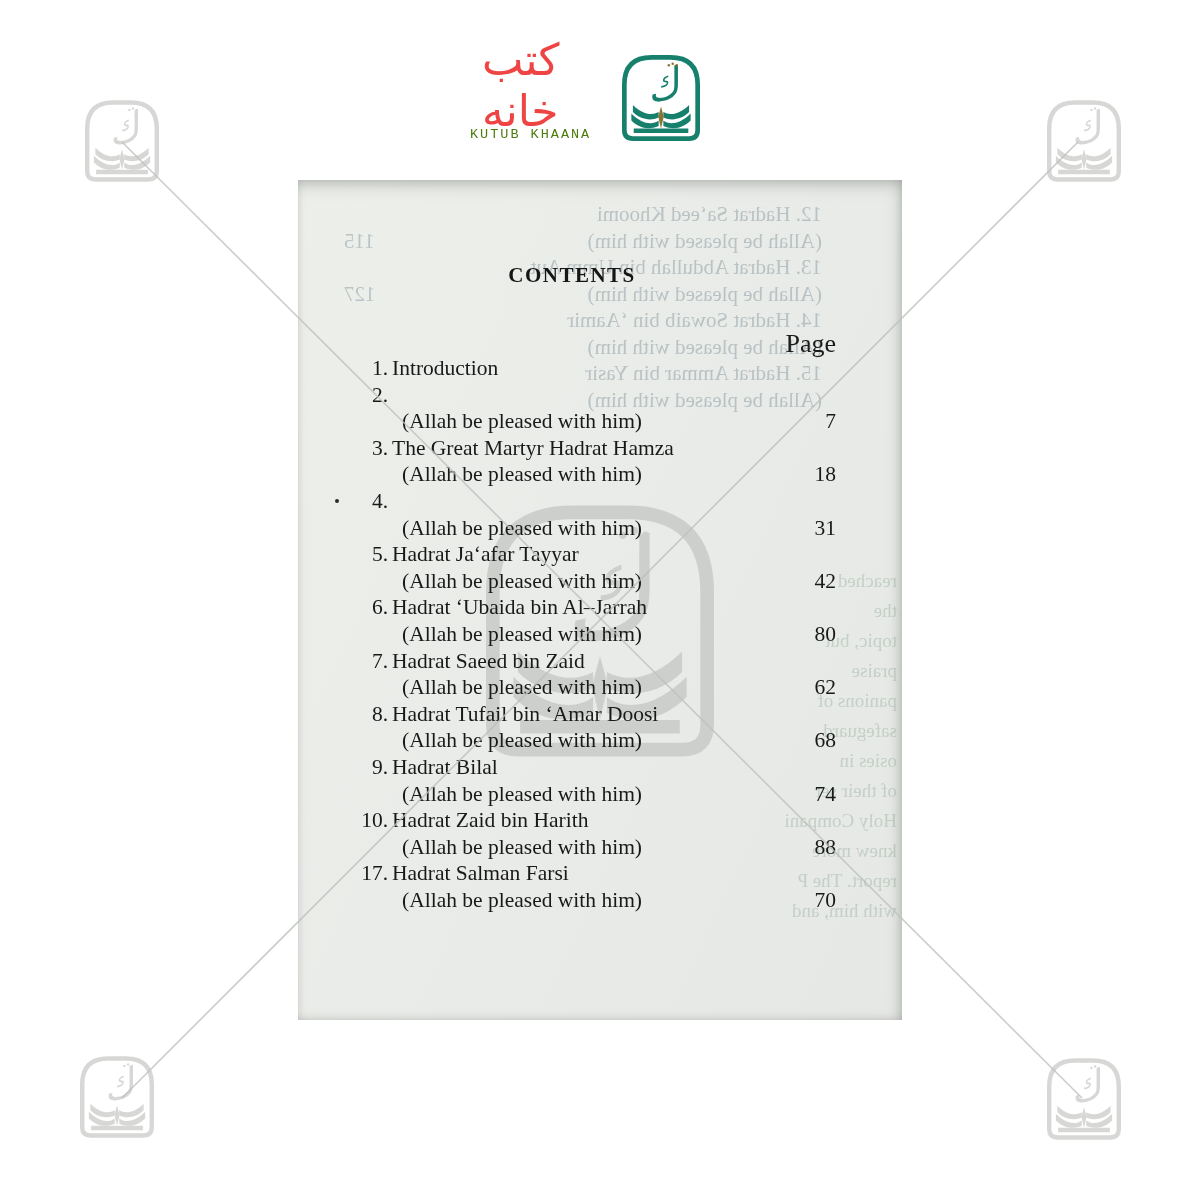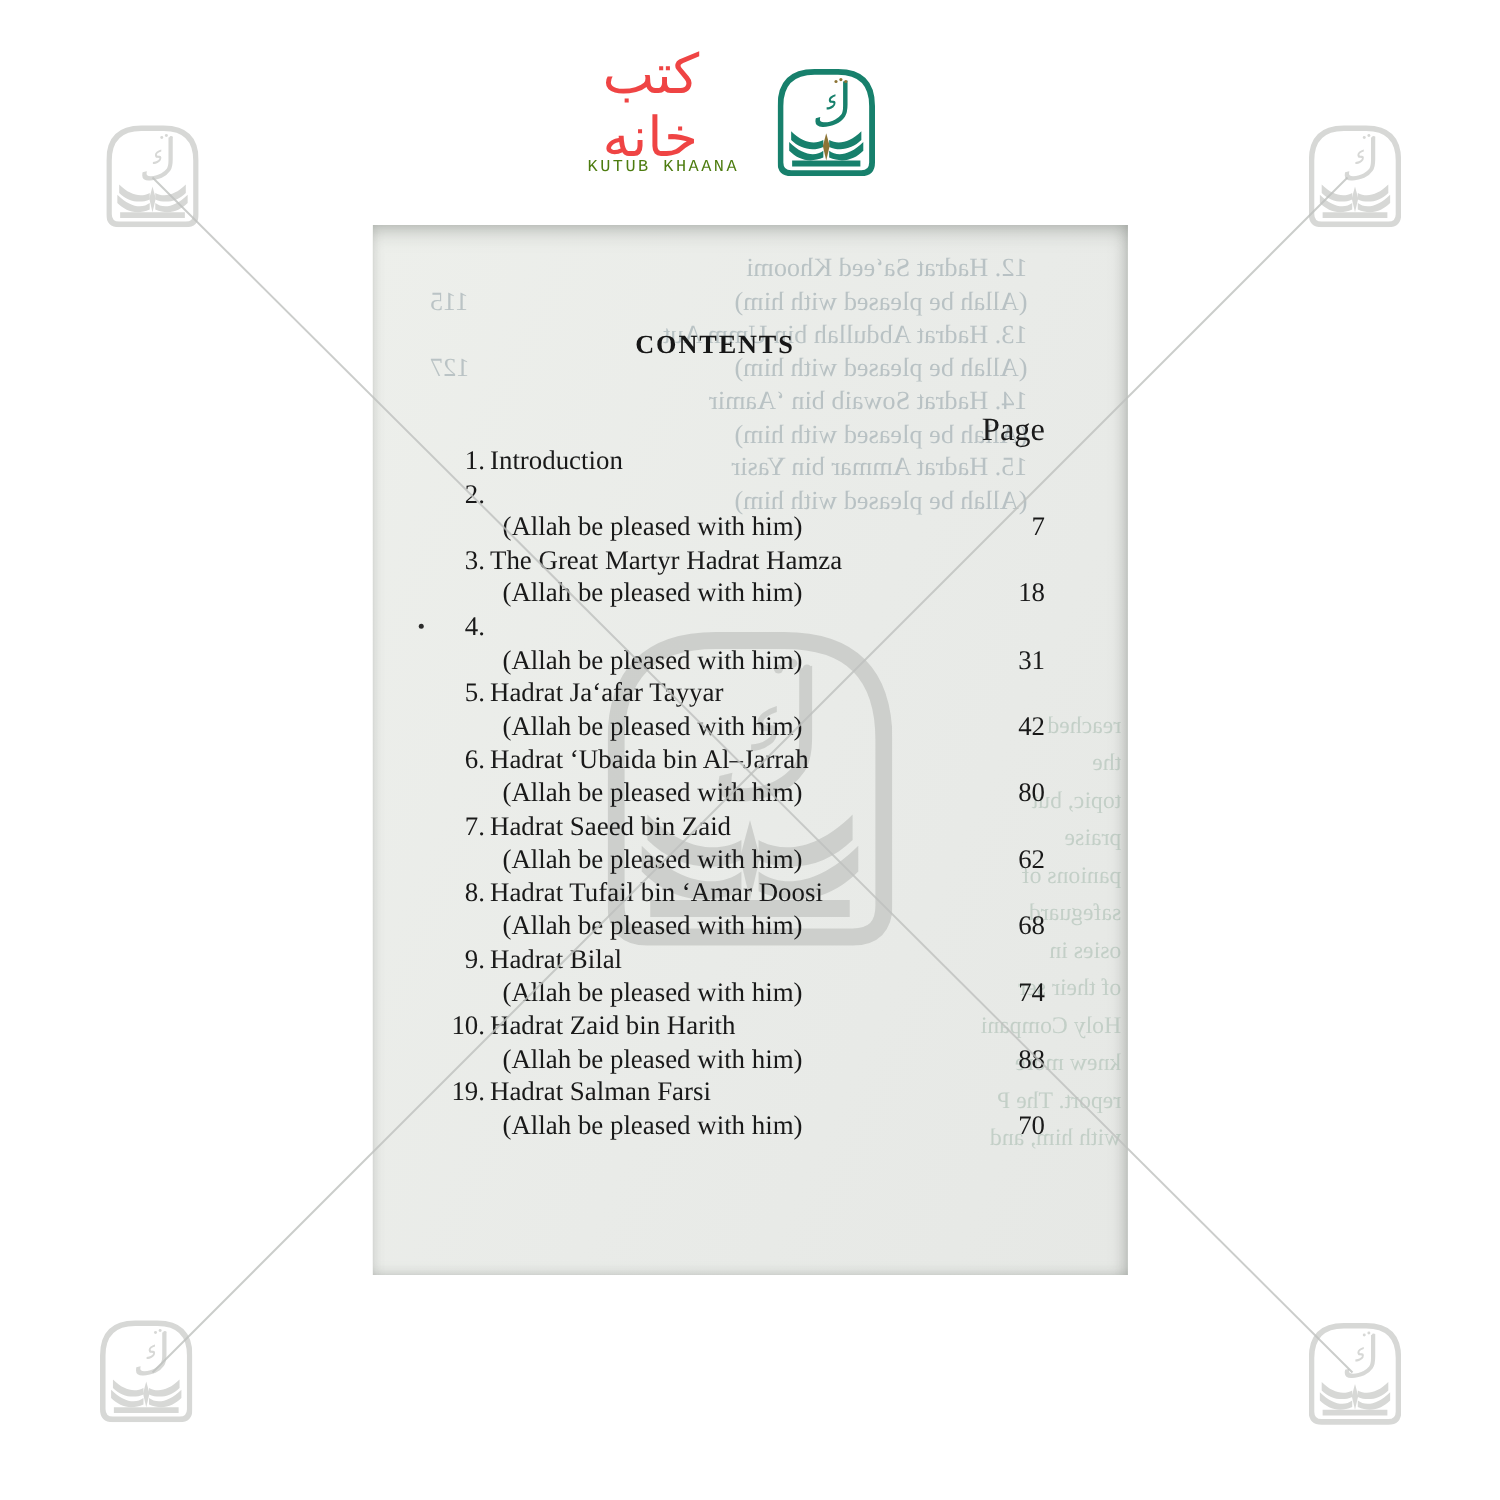--- a/index.html
+++ b/index.html
@@ -298,21 +298,21 @@
       </div>
       <div class="l2">
         <span class="sub">(Allah be pleased with him)</span>
         <span class="pg">88</span>
       </div>
     </div>
 
     <div class="entry">
       <div class="l1">
 
-        <span class="num">19.</span>
+        <span class="num">17.</span>
         <span class="title">Hadrat Salman Farsi</span>
       </div>
       <div class="l2">
         <span class="sub">(Allah be pleased with him)</span>
         <span class="pg">70</span>
       </div>
     </div>
   </div>
   </div>
 

